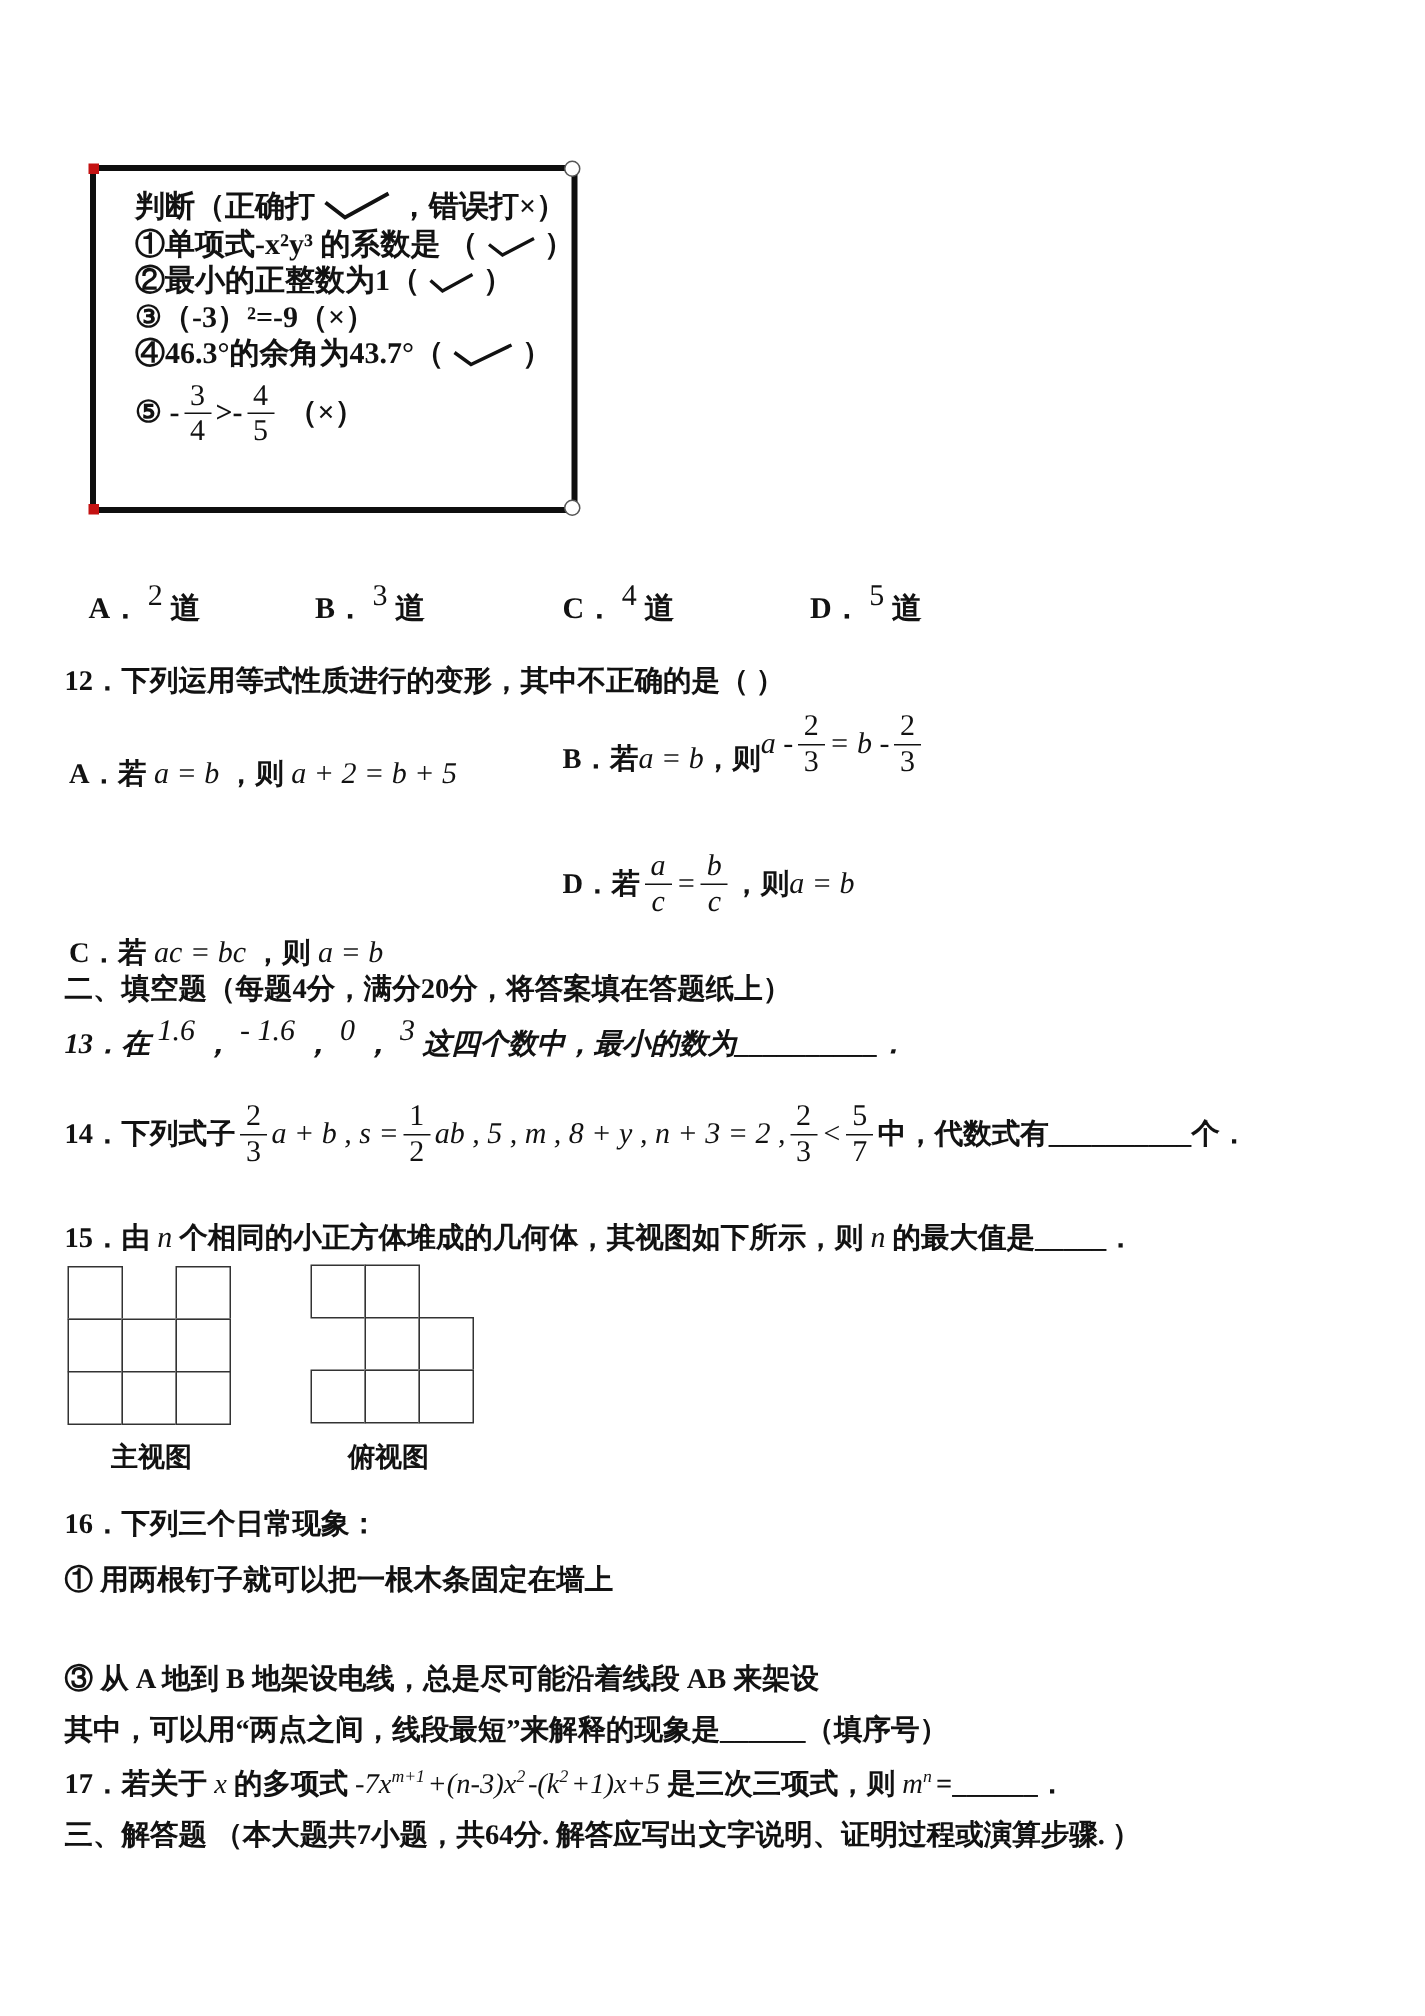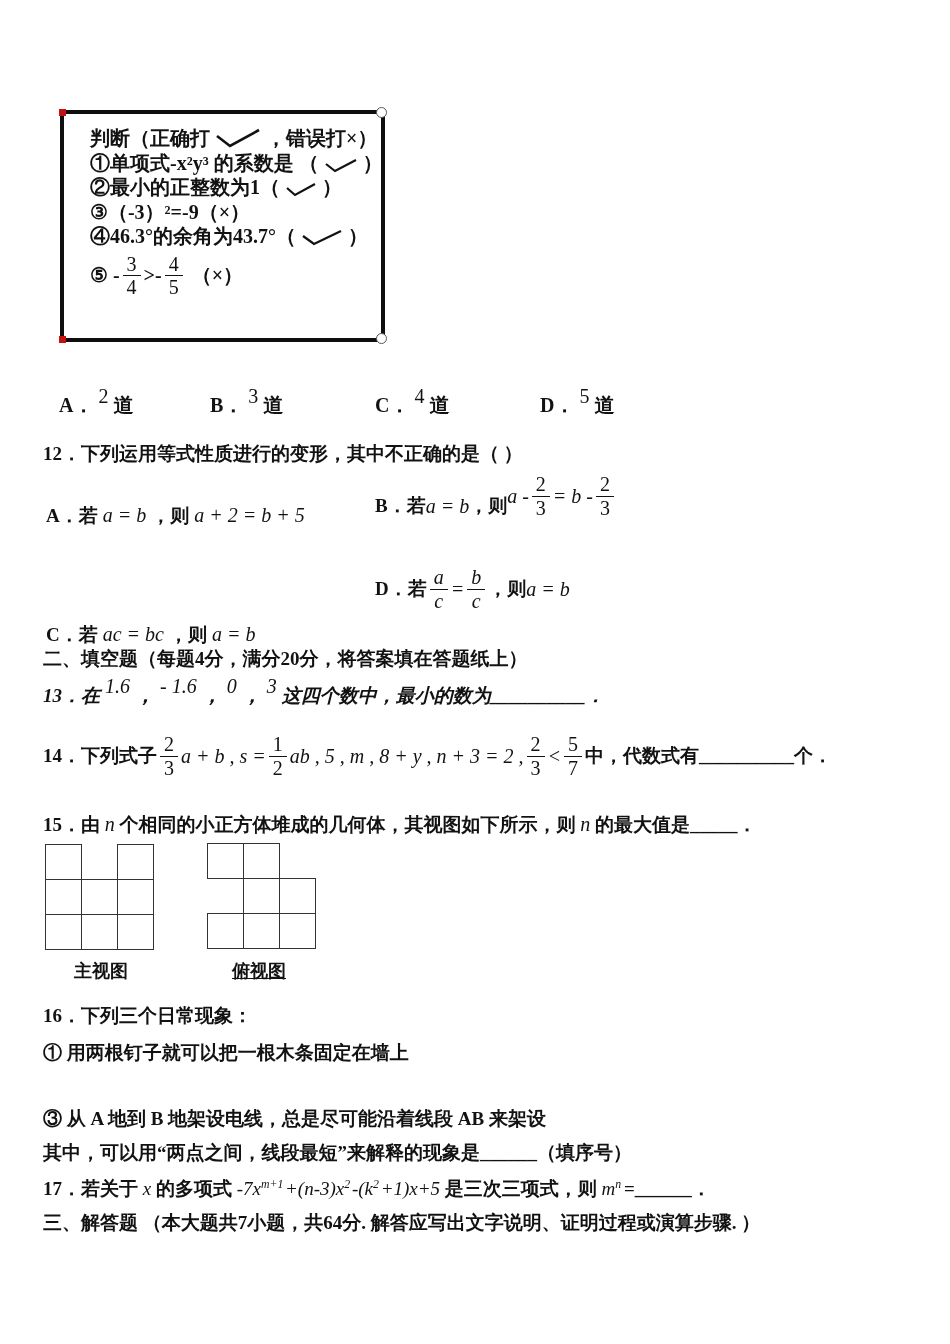--- a/index.html
+++ b/index.html
@@ -230,21 +230,21 @@
     <div class="cell" style="left:36px;top:35px;"></div>
     <div class="cell" style="left:72px;top:35px;"></div>
     <div class="cell" style="left:0;top:70px;"></div>
     <div class="cell" style="left:36px;top:70px;"></div>
     <div class="cell" style="left:72px;top:70px;"></div>
   </div>
 
   <div class="row cn" style="top:959px;left:74px;font-size:18px;">
     <span>主视图</span>
   </div>
-  <div class="row cn" style="top:959px;left:232px;font-size:18px;text-decoration:underline;">
+  <div class="row cn" style="top:959px;left:232px;font-size:18px;">
     <span>俯视图</span>
   </div>
 
   <div class="row cn" style="top:1003px;left:43px;">
     <span>16．下列三个日常现象：</span>
   </div>
   <div class="row cn" style="top:1040px;left:43px;">
     <span>① 用两根钉子就可以把一根木条固定在墙上</span>
   </div>
   <div class="row cn" style="top:1106px;left:43px;">

